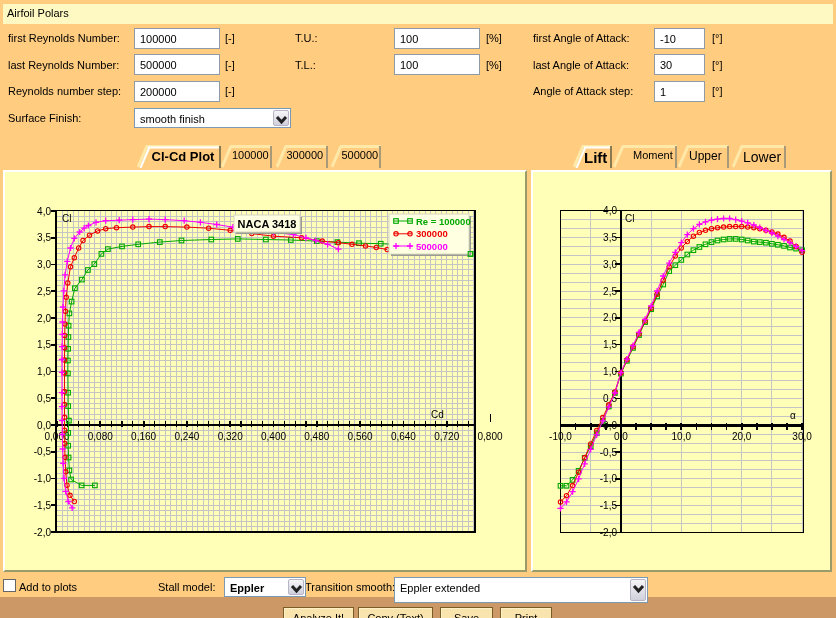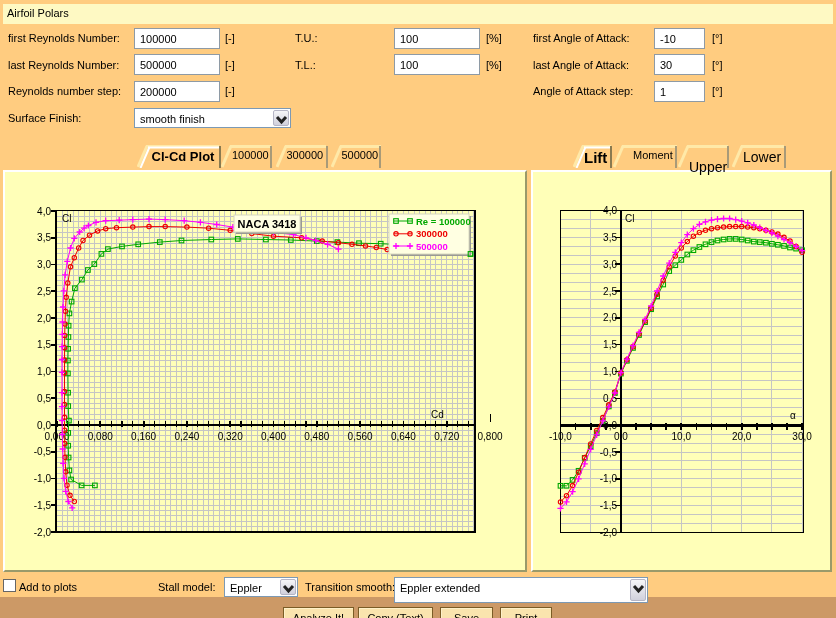--- a/index.html
+++ b/index.html
@@ -89,21 +89,21 @@
     <path d="M10 1 L1 22" stroke="#ffe9a8" stroke-width="3" fill="none"></path>
     <path d="M9 1.5 H64" stroke="#ffe9a8" stroke-width="3"></path>
     <rect x="62" y="1" width="2" height="22" fill="#a89a78"></rect>
   </svg>
 <div style="position:absolute;left:624px;top:149px;width:52px;text-align:left;z-index:4;font-size:11px;font-weight:normal;white-space:nowrap;margin-left:9px;">Moment</div>
 <svg width="53" height="23" style="position:absolute;left:678px;top:145px;z-index:3">
     <path d="M10 1 L1 22" stroke="#ffe9a8" stroke-width="3" fill="none"></path>
     <path d="M9 1.5 H50" stroke="#ffe9a8" stroke-width="3"></path>
     <rect x="49" y="1" width="2" height="22" fill="#a89a78"></rect>
   </svg>
-<div style="position:absolute;left:689px;top:149px;width:38px;text-align:left;z-index:4;font-size:14px;font-weight:normal;white-space:nowrap;margin-top:10px;">Upper</div>
+<div style="position:absolute;left:689px;top:149px;width:38px;text-align:left;z-index:4;font-size:12px;font-weight:normal;white-space:nowrap;">Upper</div>
 <svg width="56" height="23" style="position:absolute;left:732px;top:145px;z-index:3">
     <path d="M10 1 L1 22" stroke="#ffe9a8" stroke-width="3" fill="none"></path>
     <path d="M9 1.5 H52" stroke="#ffe9a8" stroke-width="3"></path>
     <rect x="52" y="1" width="2" height="22" fill="#a89a78"></rect>
   </svg>
 <div style="position:absolute;left:743px;top:149px;width:40px;text-align:left;z-index:4;font-size:14px;font-weight:normal;white-space:nowrap;">Lower</div>
 
 <div class="panel" style="left:3px;width:524px;"></div>
 <div class="panel" style="left:531px;width:301px;"></div>
 <svg width="836" height="618" style="position:absolute;left:0;top:0;z-index:5">
@@ -721,21 +721,21 @@
     <line x1="394" y1="246.0" x2="412" y2="246.0" stroke="#ff00ff" stroke-width="1"></line>
     <path d="M392.9 246.0H399.1M396.0 242.9V249.1" stroke="#ff00ff" stroke-width="1.3" fill="none"></path>
     <path d="M406.9 246.0H413.1M410.0 242.9V249.1" stroke="#ff00ff" stroke-width="1.3" fill="none"></path>
     <text x="416" y="249.5" font-family="Liberation Sans, sans-serif" font-size="9.5px" font-weight="bold" fill="#ff00ff">500000</text>
     <rect x="468.2" y="251.6" width="4.6" height="4.6" fill="none" stroke="#00a800" stroke-width="1.1"></rect>
   </svg>
 
 <div style="position:absolute;left:3px;top:579px;width:13px;height:13px;background:#fff;border:1px solid #666;"></div>
 <div class="lbl" style="left:19px;top:581px;">Add to plots</div>
 <div class="lbl" style="left:158px;top:581px;">Stall model:</div>
-<div class="combo" style="left:224px;top:577px;width:74px;height:20px;">Eppler<div class="cbtn">
+<div class="combo" style="left:224px;top:577px;width:82px;height:20px;font-weight:bold;">Eppler<div class="cbtn">
       <svg width="13" height="12">
         <path d="M2 3 L6.5 8 L11 3" stroke="#222" stroke-width="3" fill="none"></path>
       </svg>
     </div></div>
 <div class="lbl" style="left:305px;top:581px;">Transition smooth:</div>
 <div class="combo" style="left:394px;top:577px;width:254px;height:26px;">Eppler extended<div class="cbtn">
       <svg width="13" height="12">
         <path d="M2 3 L6.5 8 L11 3" stroke="#222" stroke-width="3" fill="none"></path>
       </svg>
     </div></div>

